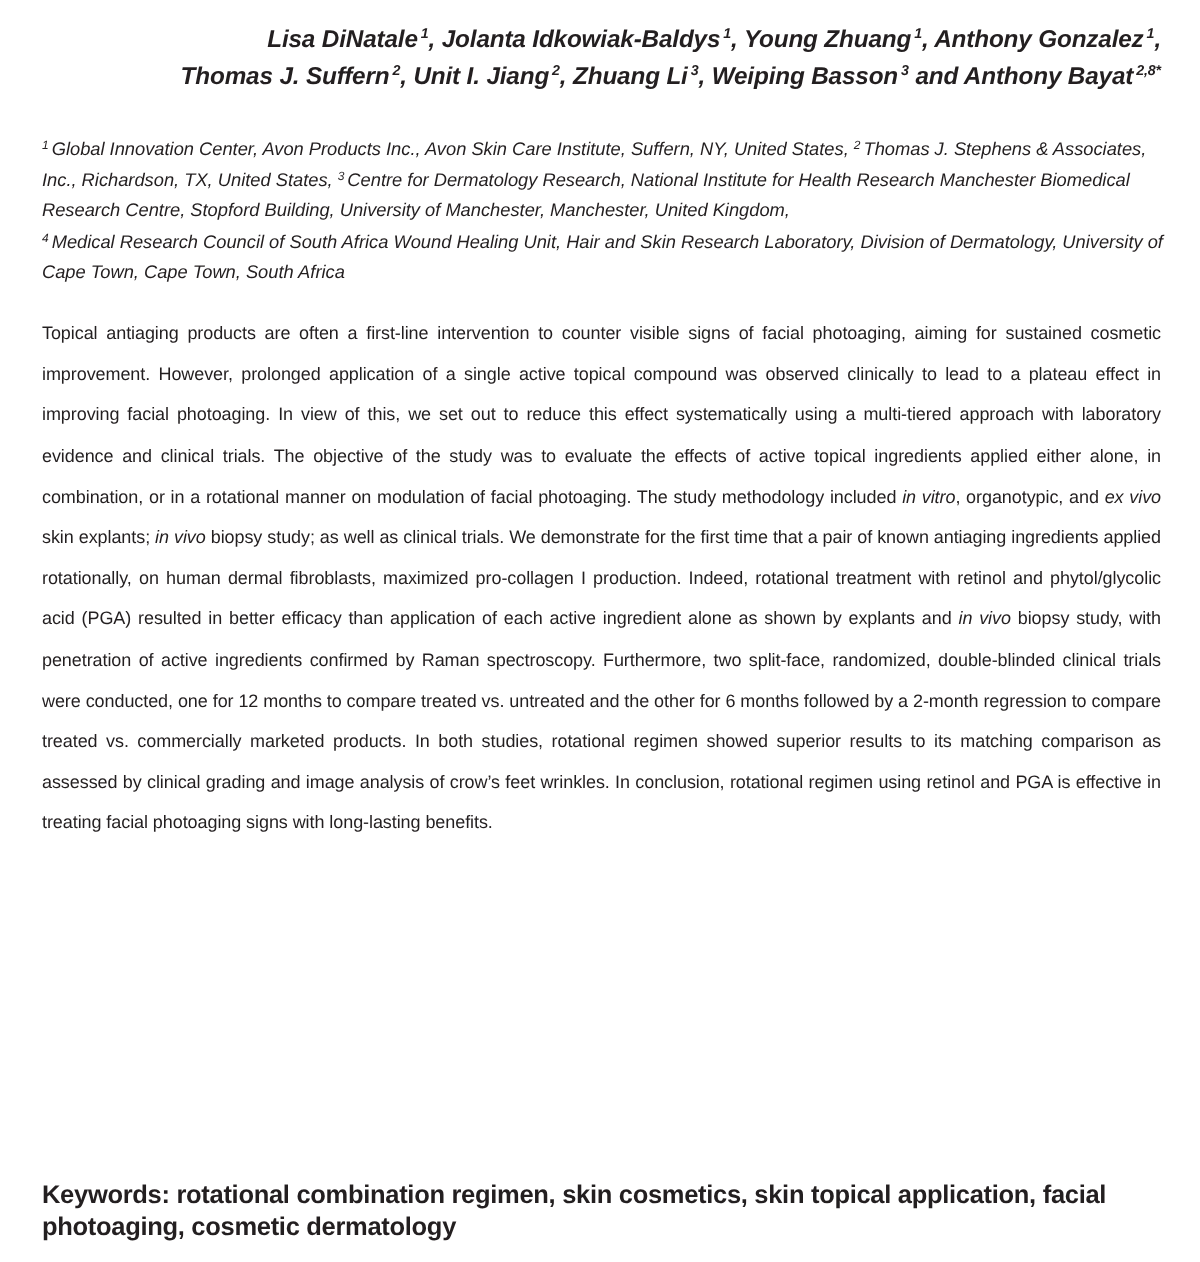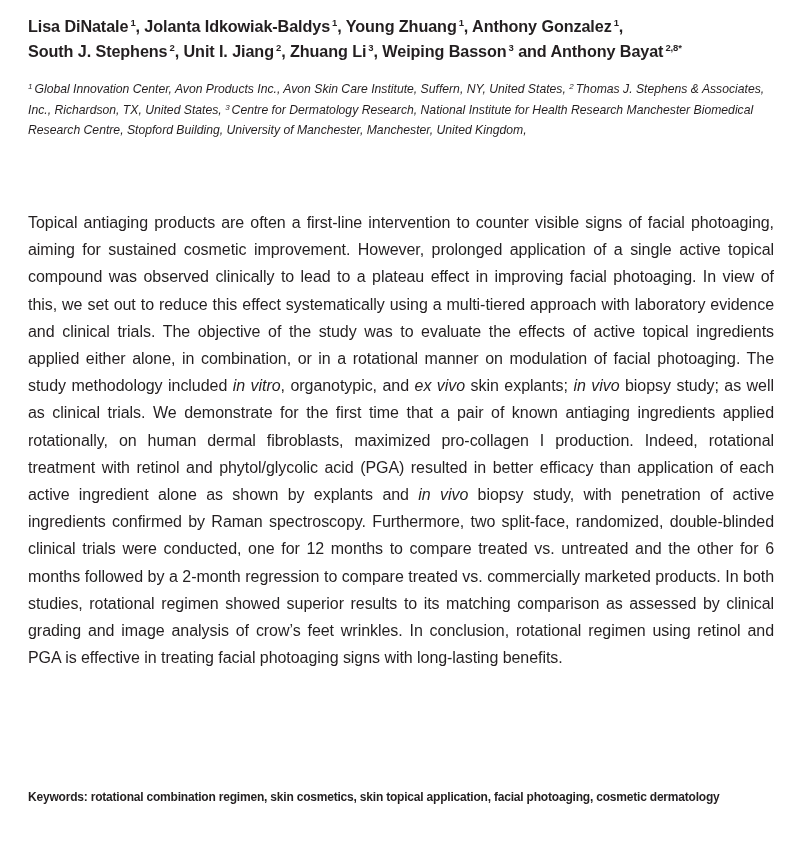--- a/index.html
+++ b/index.html
@@ -1,53 +1,54 @@
 <!DOCTYPE html>
 <html><head>
 <meta charset="utf-8">
 <style>
   html, body { margin: 0; padding: 0; background: #ffffff; }
   body { width: 800px; height: 841px; position: relative; overflow: hidden; color: #231f20; }
   .page { position: absolute; left: 28px; top: 0; width: 746px; }
   .authors {
     position: absolute; left: 0; top: 14px; width: 746px;
-    font-family: "Liberation Sans", sans-serif; font-weight: bold;
-    font-size: 16.2px; line-height: 24.5px; color: #231f20; letter-spacing: -0.1px;
+    font-family: "Liberation Sans", sans-serif; font-style: italic; font-weight: bold;
+    font-size: 16.2px; line-height: 24.5px; color: #231f20; letter-spacing: -0.1px; text-align: right;
   }
   .authors sup { font-size: 9.5px; vertical-align: 6px; line-height: 0; font-weight: bold; margin-left: 2px; }
   .affil {
-    position: absolute; left: 0; top: 79px; width: 760px;
+    position: absolute; left: 0; top: 89px; width: 760px;
     font-family: "Liberation Sans", sans-serif; font-style: italic;
     font-size: 12.2px; line-height: 20.5px; color: #231f20;
   }
   .affil sup { font-size: 8px; vertical-align: 4px; line-height: 0; margin-right: 2px; }
   .abstract {
     position: absolute; left: 0; top: 209px; width: 746px;
-    font-family: "Liberation Sans", sans-serif; font-size: 16px; line-height: 27.2px;
+    font-family: "Liberation Sans", sans-serif; font-size: 12px; line-height: 27.2px;
     color: #231f20; text-align: justify; letter-spacing: -0.05px;
   }
   .abstract em { font-style: italic; }
   .keywords {
     position: absolute; left: 0; top: 787px; width: 760px;
-    font-family: "Liberation Sans", sans-serif; font-weight: bold; font-size: 12px;
+    font-family: "Liberation Sans", sans-serif; font-weight: bold; font-size: 17px;
     line-height: 20.5px; color: #231f20; letter-spacing: -0.2px;
   }
 </style>
 </head>
 <body>
 
 <div class="page">
 
   <div class="authors">
     <span><span>Lisa DiNatale</span><sup>1</sup><span>, </span></span><span><span>Jolanta Idkowiak-Baldys</span><sup>1</sup><span>, </span></span><span><span>Young Zhuang</span><sup>1</sup><span>, </span></span><span><span>Anthony Gonzalez</span><sup>1</sup><span>,</span></span><br>
-    <span><span>South J. Stephens</span><sup>2</sup><span>, </span></span><span><span>Unit I. Jiang</span><sup>2</sup><span>, </span></span><span><span>Zhuang Li</span><sup>3</sup><span>, </span></span><span><span>Weiping Basson</span><sup>3</sup><span> and </span></span><span><span>Anthony Bayat</span><sup>2,8*</sup><span></span></span>
+    <span><span>Thomas J. Suffern</span><sup>2</sup><span>, </span></span><span><span>Unit I. Jiang</span><sup>2</sup><span>, </span></span><span><span>Zhuang Li</span><sup>3</sup><span>, </span></span><span><span>Weiping Basson</span><sup>3</sup><span> and </span></span><span><span>Anthony Bayat</span><sup>2,8*</sup><span></span></span>
   </div>
 
   <div class="affil">
     <span><sup>1</sup><span>Global Innovation Center, Avon Products Inc., Avon Skin Care Institute, Suffern, NY, United States, </span></span><span><sup>2</sup><span>Thomas J. Stephens &amp; Associates, Inc., Richardson, TX, United States, </span></span><span><sup>3</sup><span>Centre for Dermatology Research, National Institute for Health Research Manchester Biomedical Research Centre, Stopford Building, University of Manchester, Manchester, United Kingdom, </span></span><br>
+    <span><sup>4</sup><span>Medical Research Council of South Africa Wound Healing Unit, Hair and Skin Research Laboratory, Division of Dermatology, University of Cape Town, Cape Town, South Africa</span></span>
   </div>
 
   <p class="abstract" style="margin:0;"><span>Topical antiaging products are often a first-line intervention to counter visible signs of facial photoaging, aiming for sustained cosmetic improvement. However, prolonged application of a single active topical compound was observed clinically to lead to a plateau effect in improving facial photoaging. In view of this, we set out to reduce this effect systematically using a multi-tiered approach with laboratory evidence and clinical trials. The objective of the study was to evaluate the effects of active topical ingredients applied either alone, in combination, or in a rotational manner on modulation of facial photoaging. The study methodology included </span><em>in vitro</em><span>, organotypic, and </span><em>ex vivo</em><span> skin explants; </span><em>in vivo</em><span> biopsy study; as well as clinical trials. We demonstrate for the first time that a pair of known antiaging ingredients applied rotationally, on human dermal fibroblasts, maximized pro-collagen I production. Indeed, rotational treatment with retinol and phytol/glycolic acid (PGA) resulted in better efficacy than application of each active ingredient alone as shown by explants and </span><em>in vivo</em><span> biopsy study, with penetration of active ingredients confirmed by Raman spectroscopy. Furthermore, two split-face, randomized, double-blinded clinical trials were conducted, one for 12 months to compare treated vs. untreated and the other for 6 months followed by a 2-month regression to compare treated vs. commercially marketed products. In both studies, rotational regimen showed superior results to its matching comparison as assessed by clinical grading and image analysis of crow’s feet wrinkles. In conclusion, rotational regimen using retinol and PGA is effective in treating facial photoaging signs with long-lasting benefits.</span></p>
 
   <div class="keywords">
     <span>Keywords:</span><span> rotational combination regimen, skin cosmetics, skin topical application, facial photoaging, cosmetic dermatology</span>
   </div>
 
 </div>
 

